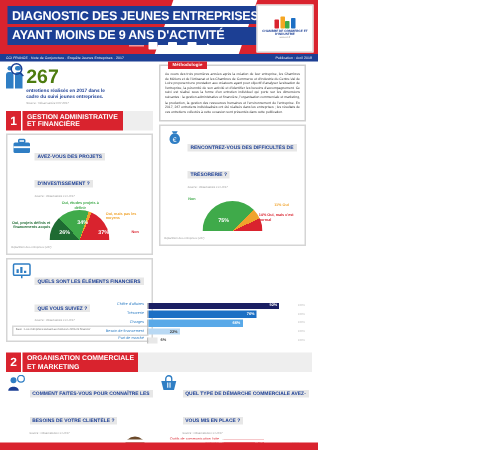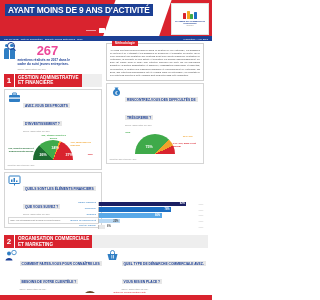--- a/index.html
+++ b/index.html
@@ -35,21 +35,21 @@
   .colL{width:98px;}
   .colR{width:98px;}
 
   
   .statblock{display:flex;align-items:flex-start;gap:3px;margin-top:1px;}
   .ppl{display:flex;align-items:flex-end;gap:0.5px;padding-top:3px;position:relative;}
   .ppl .p{width:5px;height:11px;background:#2f7ec4;border-radius:2px 2px 0 0;position:relative;}
   .ppl .p::before{content:"";position:absolute;top:-4.5px;left:0.7px;width:3.6px;height:3.6px;border-radius:50%;background:#2f7ec4;}
   .ppl .mag{position:absolute;left:3px;top:-3px;width:6px;height:6px;border:1.1px solid #1c3f94;border-radius:50%;}
   .ppl .mag::after{content:"";position:absolute;right:-2px;bottom:-1px;width:2.6px;height:1.1px;background:#1c3f94;transform:rotate(42deg);}
-  .statnum{font-size:13px;font-weight:bold;color:#ec4899;line-height:12px;text-align:center;}
+  .statnum{font-size:13px;font-weight:bold;color:#4d7c0f;line-height:12px;}
   .stattxt{font-size:3.2px;color:#1c3f94;font-weight:bold;line-height:4px;width:60px;margin-top:1px;}
   .statsrc{font-size:2px;color:#9a9a9a;font-style:italic;margin-top:1.5px;}
 
   
   .methodo{border:0.5px solid #cfcfcf;padding:2px 3px 3px 3px;position:relative;margin-top:-1px;}
   .methodo-tag{position:absolute;top:-3.5px;left:5px;background:#d9232e;color:#fff;font-size:2.9px;font-weight:bold;
     padding:0.8px 3px;letter-spacing:0.1px;}
   .methodo p{margin:3px 0 0 0;font-size:2.25px;line-height:3.1px;color:#3b3b3b;text-align:justify;}
 
   
@@ -101,20 +101,21 @@
 </style>
 </head>
 <body>
 
 <div class="page">
 
   <div class="header">
     <div class="swoosh"></div>
     <div class="swoosh2"></div>
     <div class="title-wrap">
+      <span class="title-line">DIAGNOSTIC DES JEUNES ENTREPRISES</span>
       <span class="title-line">AYANT MOINS DE 9 ANS D'ACTIVITÉ</span>
     </div>
     <div class="dots">
       <div class="line"></div>
       <div class="pic"></div>
       <div class="d"></div>
       <div class="pic"></div>
       <div class="d"></div>
       <div class="pic"></div>
       <div class="d"></div>

